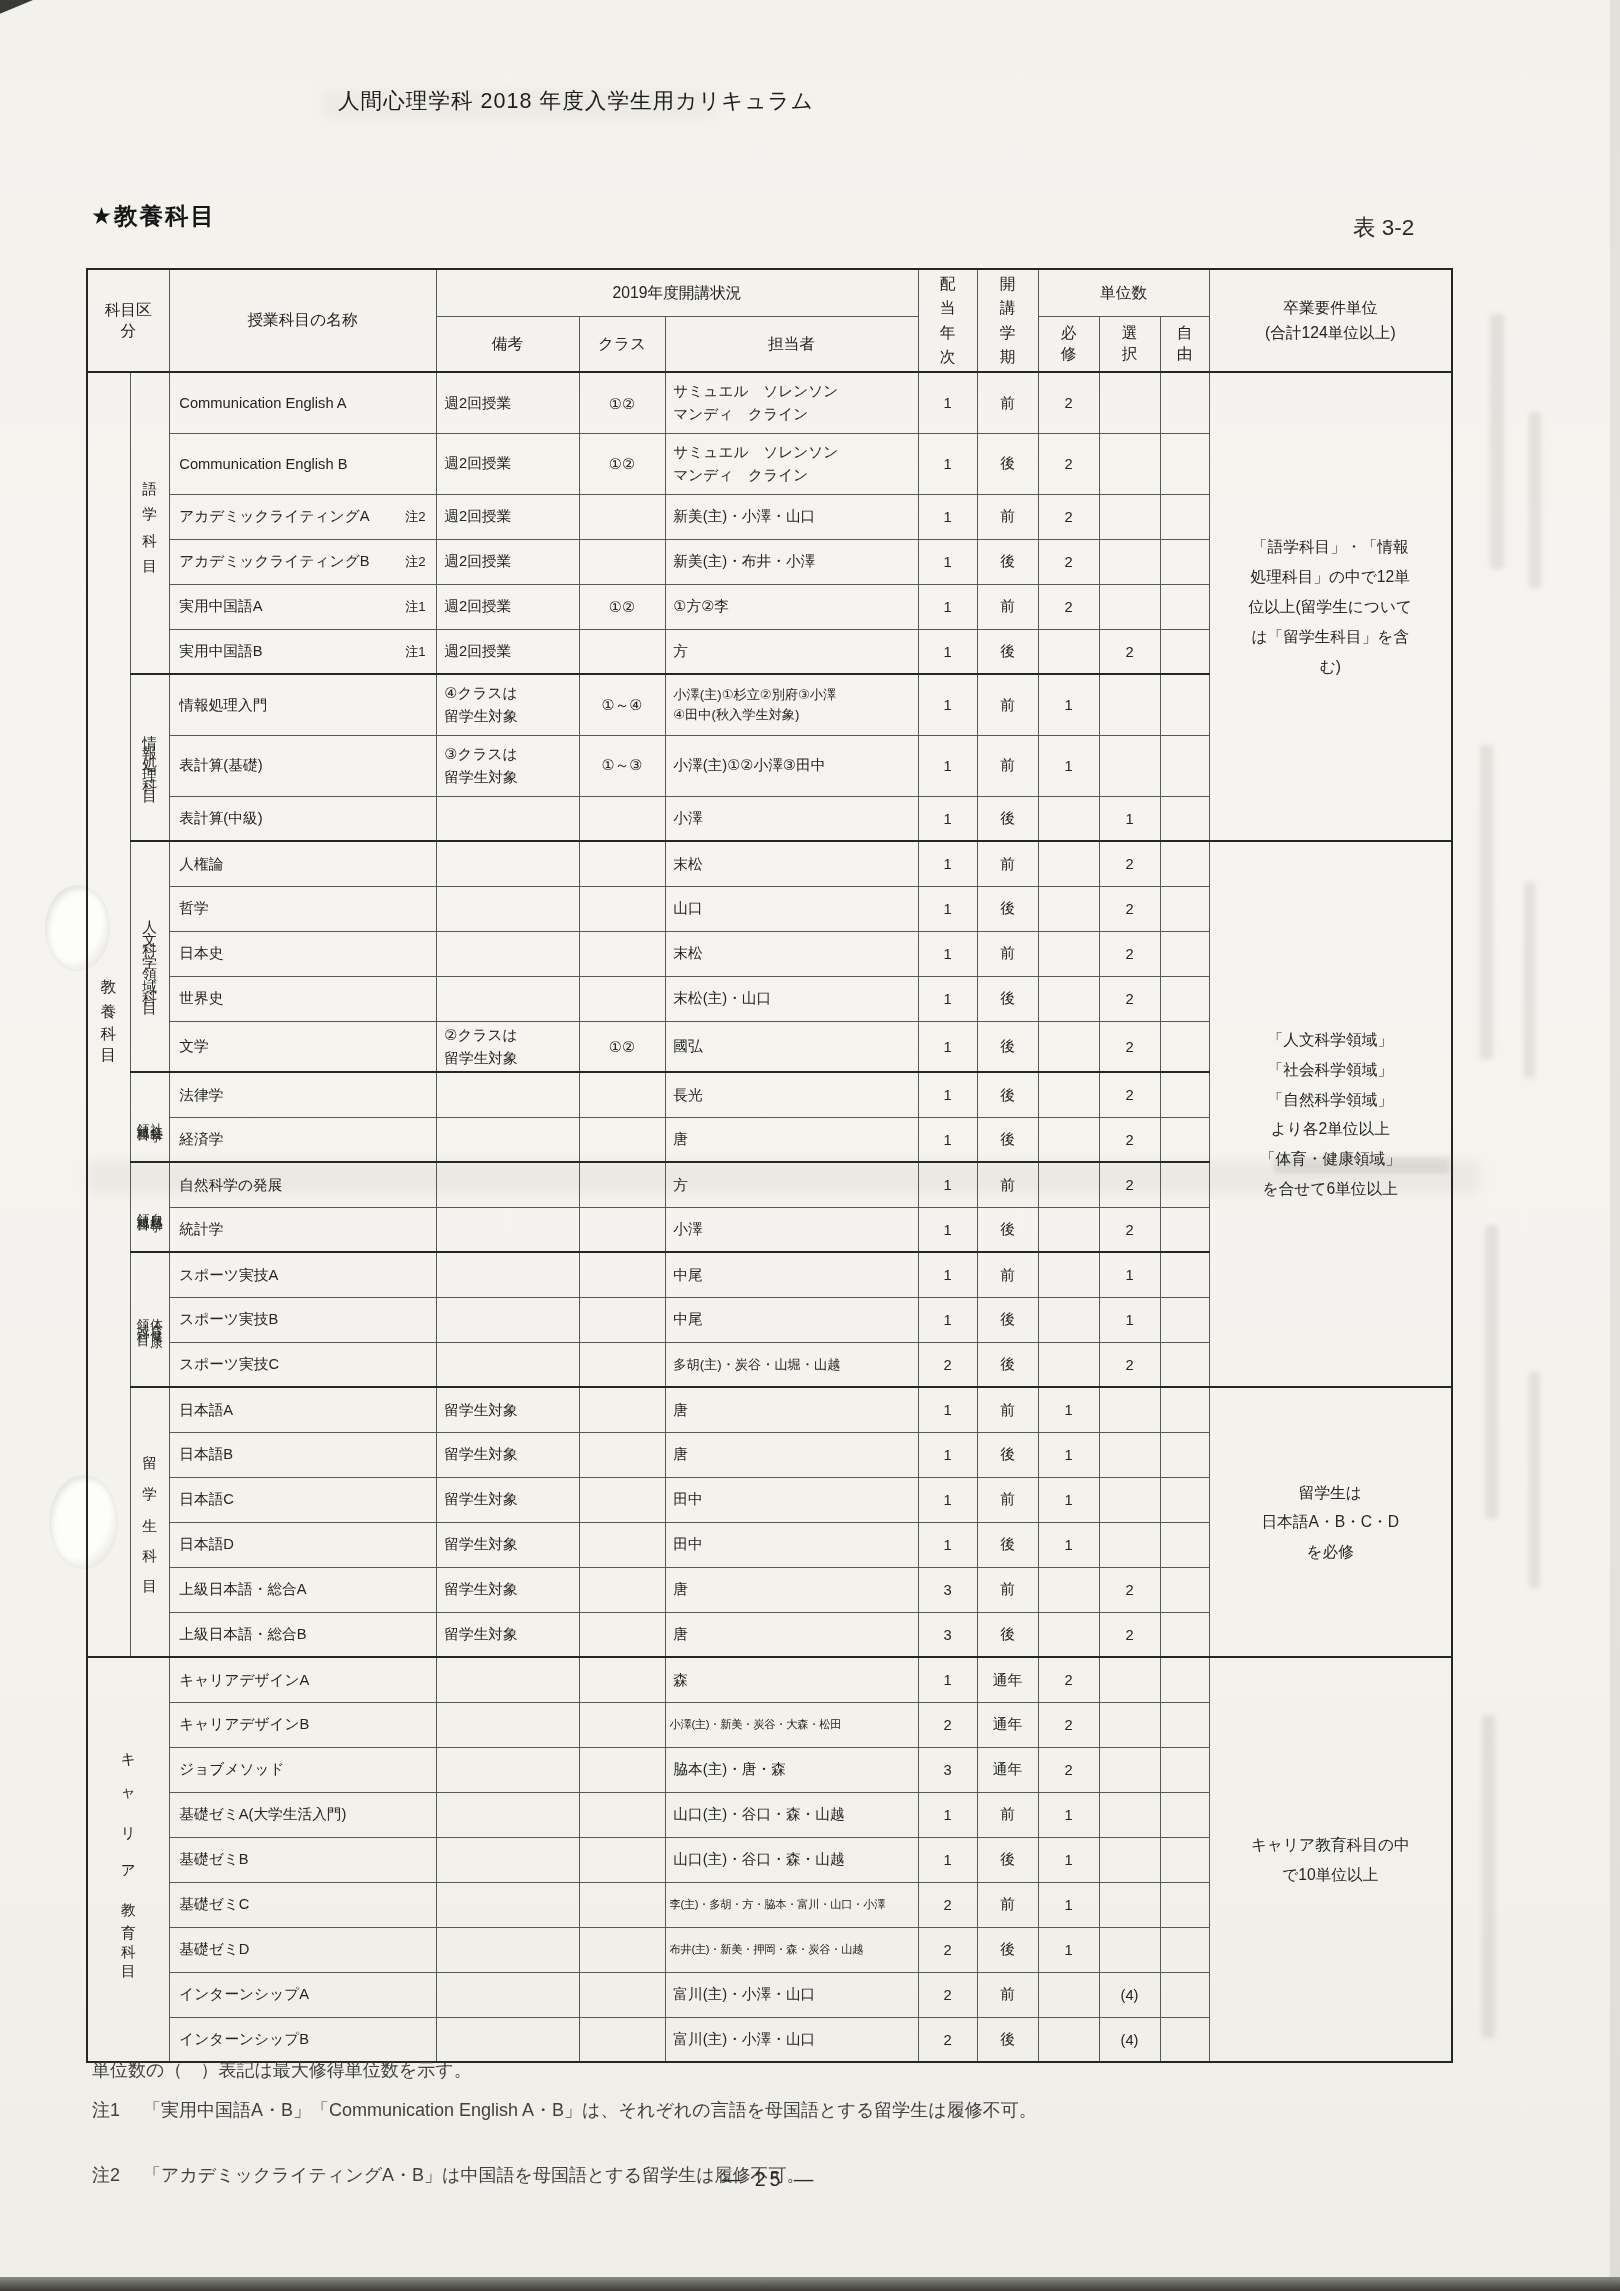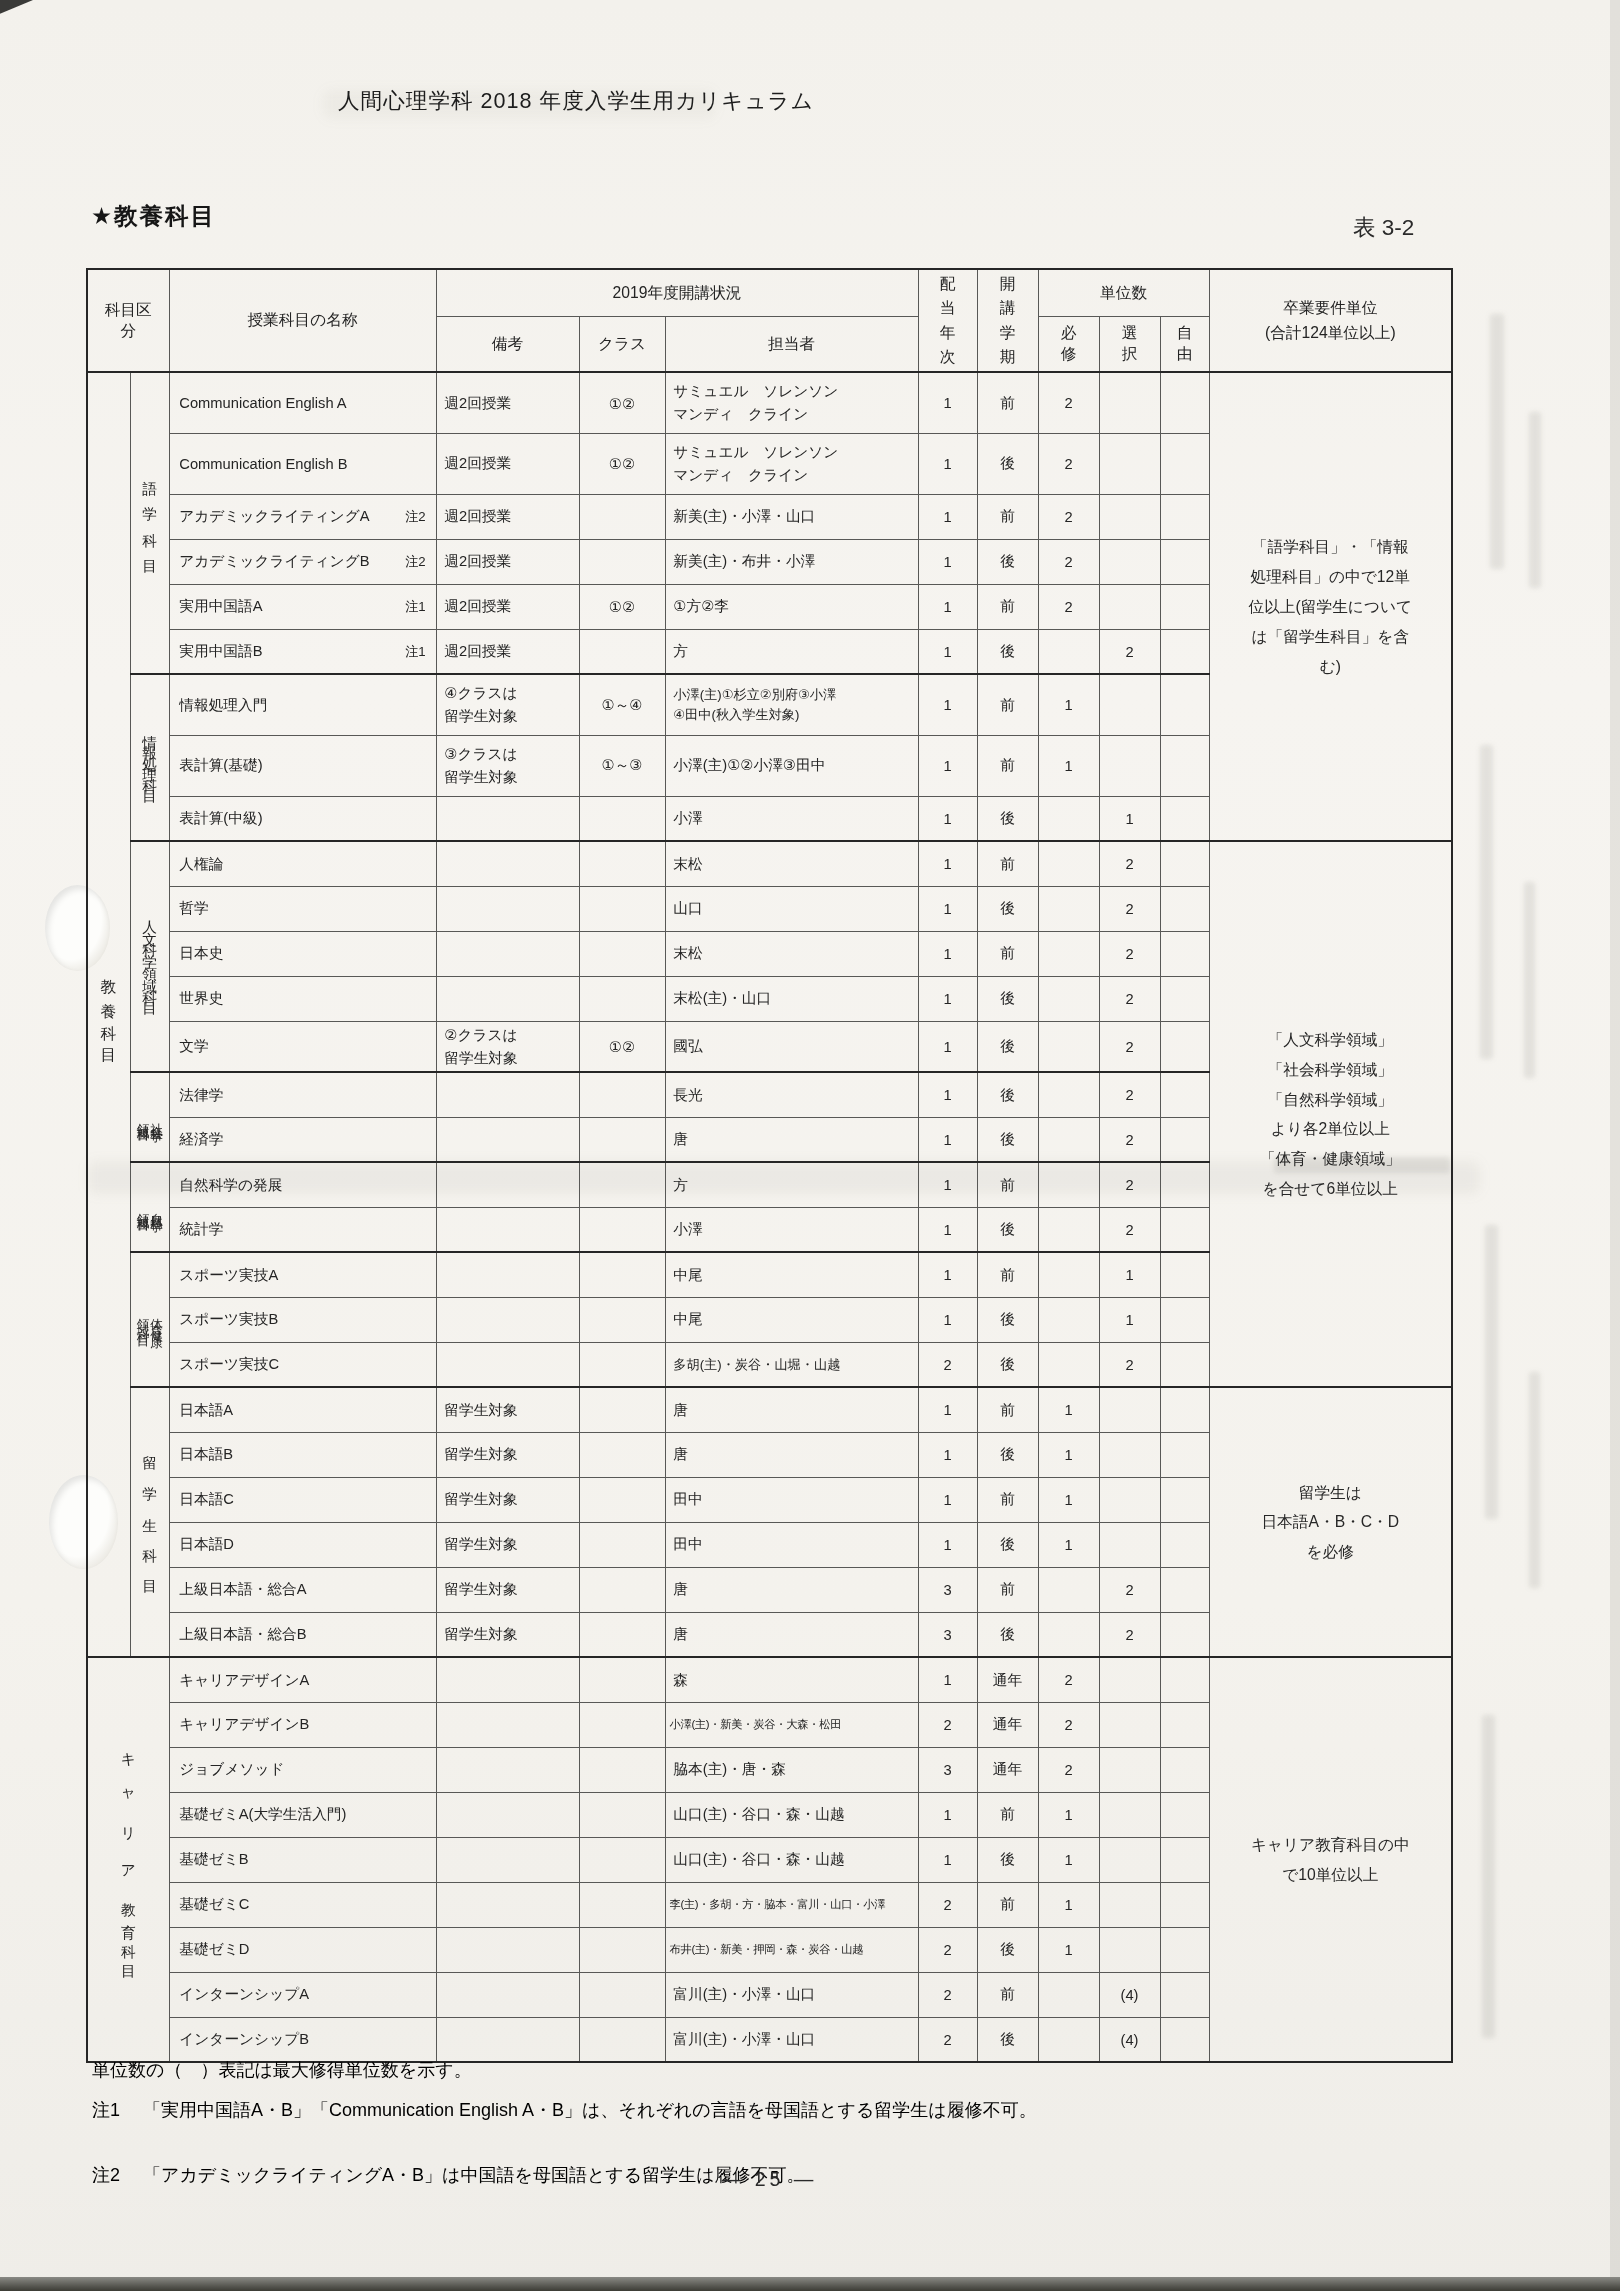--- a/index.html
+++ b/index.html
@@ -45,21 +45,21 @@
   .v-s0{font-size:14.7px;letter-spacing:1.8em;}
   .v-s1{font-size:14.7px;letter-spacing:0.75em;}
   .v-s2{font-size:14.7px;letter-spacing:0.8em;}
   .v-s6{font-size:14.7px;letter-spacing:2.1em;}
   .v-s7{font-size:14.7px;letter-spacing:1.4em;}
   .v2{display:flex;flex-direction:row-reverse;justify-content:center;gap:1px;}
   .v2 .vt{font-size:12.7px;letter-spacing:0.18em;line-height:1.0;}
   td.grad{font-size:15.7px;line-height:1.9;text-align:center;white-space:pre-line;padding:5.9px 9.8px;color:#272727;}
   td.grad.left{text-align:center;padding:5.9px 13.7px;}
   
-  .foot{position:absolute;left:92px;font-size:18px;color:#000000;}
+  .foot{position:absolute;left:92px;font-size:18px;color:#404040;}
   .fnlabel{display:inline-block;width:51px;}
   .pagenum{position:absolute;left:0;top:2168px;width:1539px;text-align:center;font-size:19.6px;color:#2a2a2a;letter-spacing:3.9px;}
 </style>
 </head>
 <body>
 
 <div class="corner-mark"></div>
 <div class="right-strip"></div>
 <div class="bottom-band"></div>
 <div class="hole" style="left:45px;top:885px;width:65px;height:86px;"></div>

